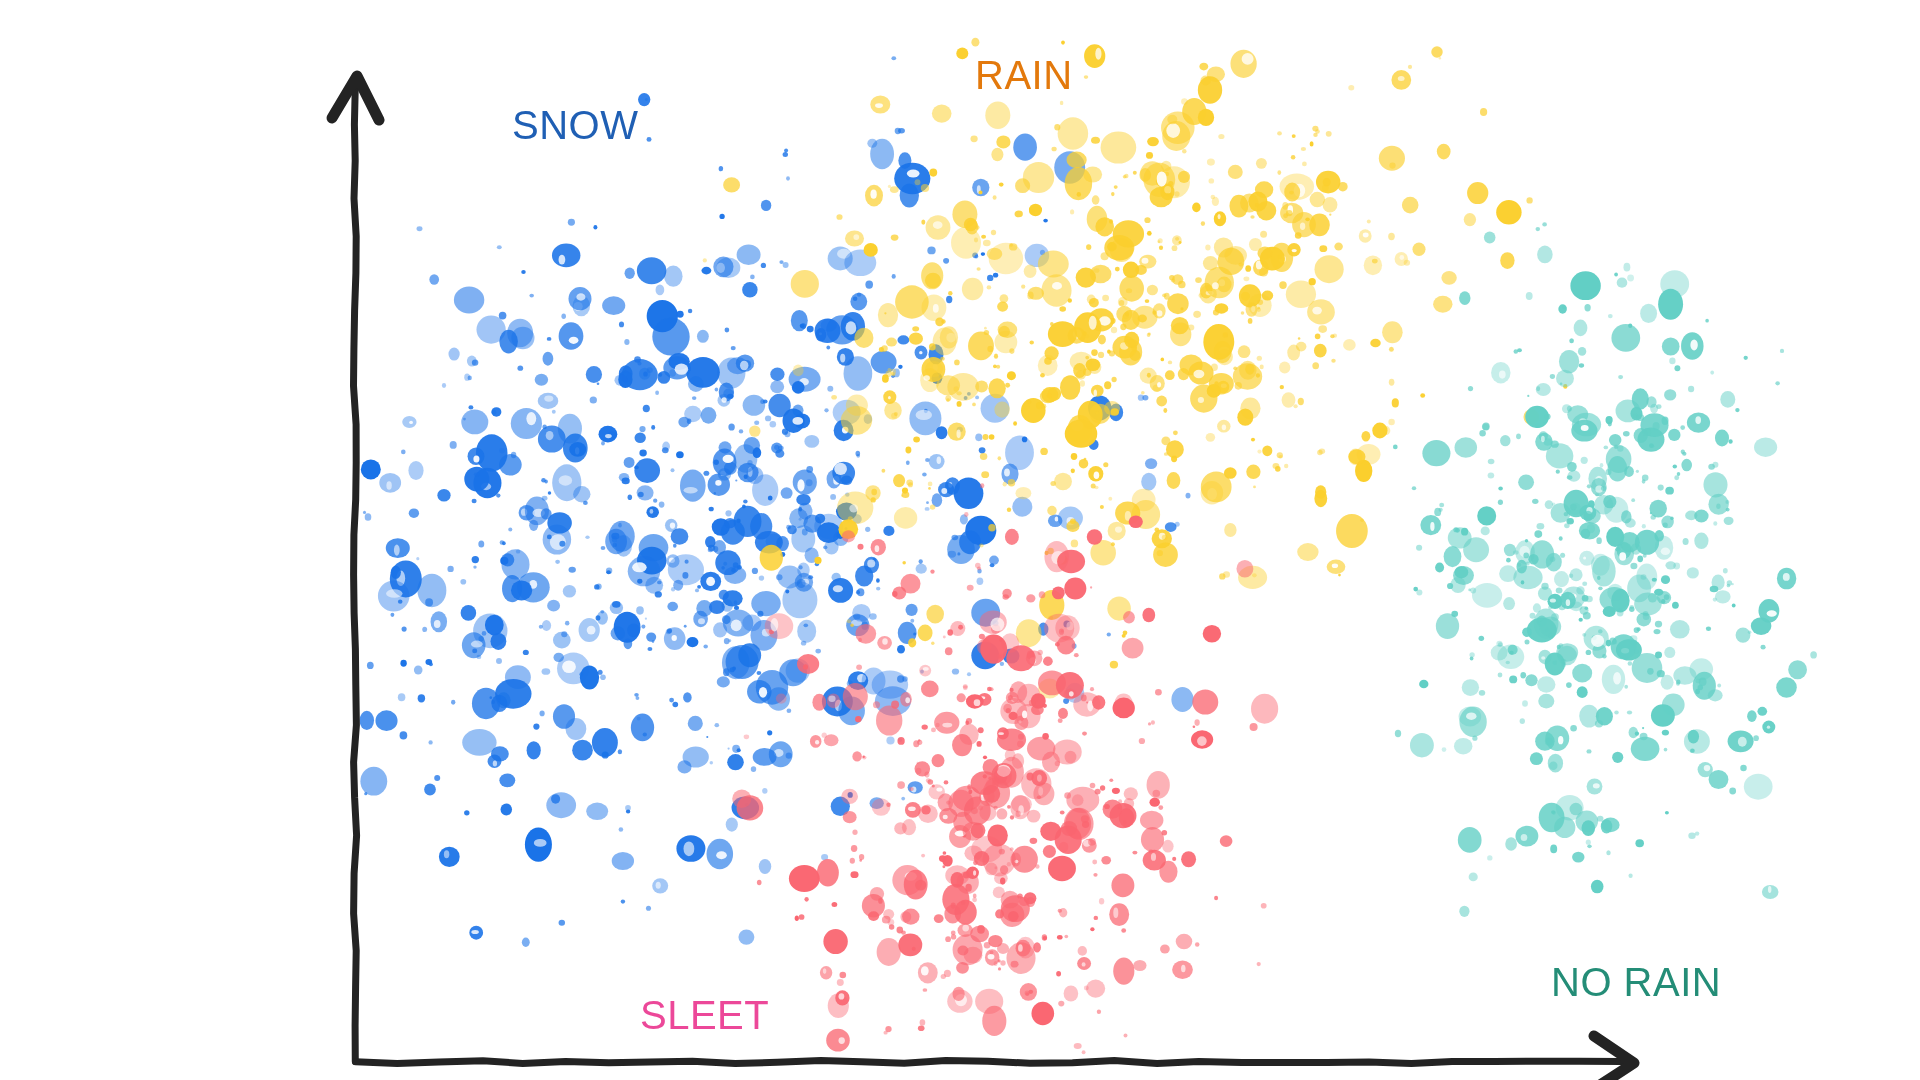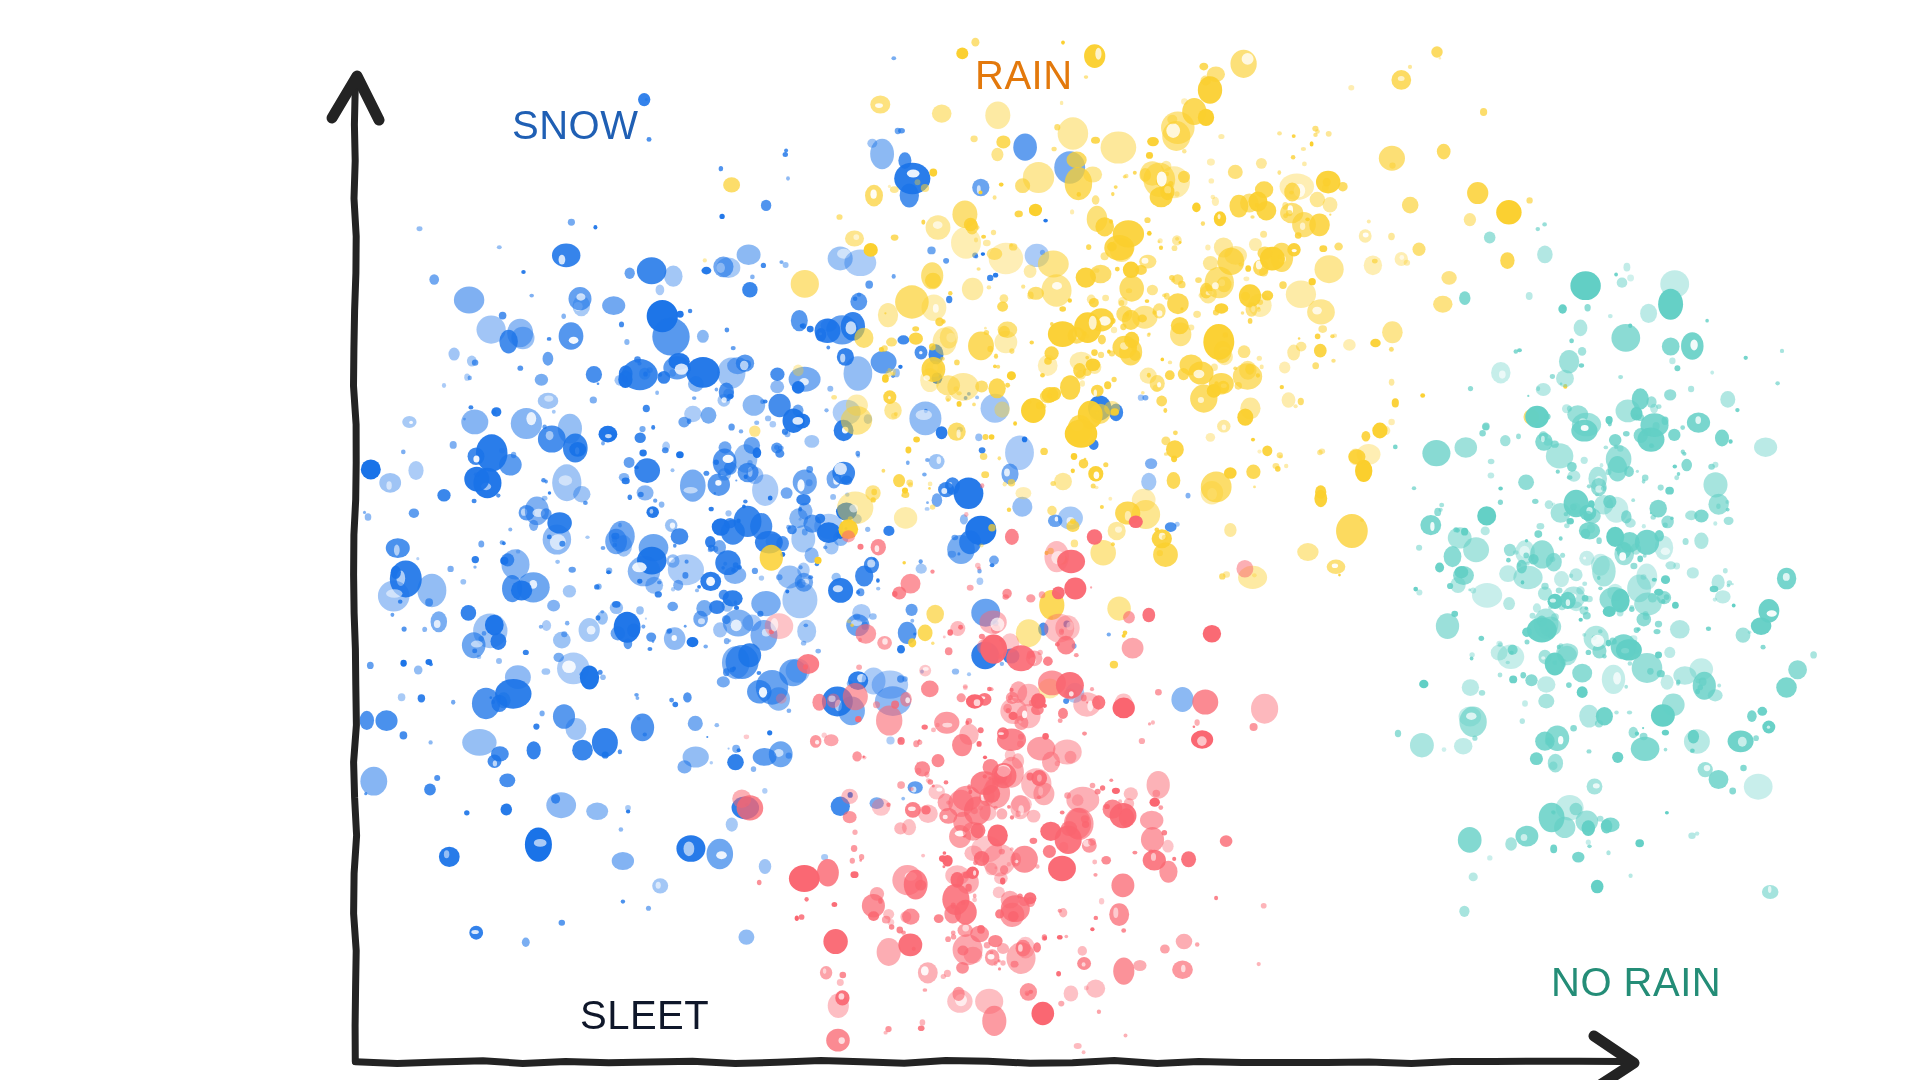--- a/index.html
+++ b/index.html
@@ -2399,17 +2399,17 @@
       <path id="y-axis-arrow" fill="none" stroke="#232323" stroke-width="11" stroke-linecap="round" stroke-linejoin="round" d="M332,118 L357,76 L379,120"></path>
       <path id="x-axis-line" fill="none" stroke="#232323" stroke-width="7" stroke-linecap="round" d="M355.6,1061.8 L397.2,1063.6 L438.7,1062.1 L483.0,1060.7 L522.7,1063.4 L565.5,1061.4 L608.8,1062.7 L649.7,1062.1 L692.5,1061.2 L735.3,1063.4 L777.4,1062.3 L820.8,1060.5 L861.3,1061.8 L904.2,1063.2 L945.6,1060.4 L987.9,1061.2 L1029.9,1063.2 L1072.5,1062.7 L1114.3,1060.5 L1157.1,1063.6 L1198.6,1061.6 L1241.8,1062.6 L1283.2,1062.5 L1327.2,1062.5 L1369.1,1062.1 L1411.4,1063.4 L1452.0,1061.4 L1494.3,1061.5 L1537.0,1061.3 L1579.1,1061.3 L1621.5,1061.6"></path>
       <path id="x-axis-arrow" fill="none" stroke="#232323" stroke-width="11" stroke-linecap="round" stroke-linejoin="round" d="M1594,1036 L1634,1063 L1594,1089"></path>
     </g>
   </svg>
 
   <div class="cluster-label" id="label-snow" style="left: 512px; top: 105px; color: rgb(31, 95, 180);">SNOW</div>
 
   <div class="cluster-label" id="label-rain" style="left: 975px; top: 55px; color: rgb(227, 121, 12); text-align: center;">RAIN</div>
 
-  <div class="cluster-label" id="label-sleet" style="left: 580px; top: 995px; color: #0f172a;">SLEET</div>
+  <div class="cluster-label" id="label-sleet" style="left: 640px; top: 995px; color: #ec4899;">SLEET</div>
 
   <div class="cluster-label" id="label-norain" style="left: 1551px; top: 962px; color: rgb(36, 141, 119);">NO RAIN</div>
 
 </div>
 
 </body></html>

